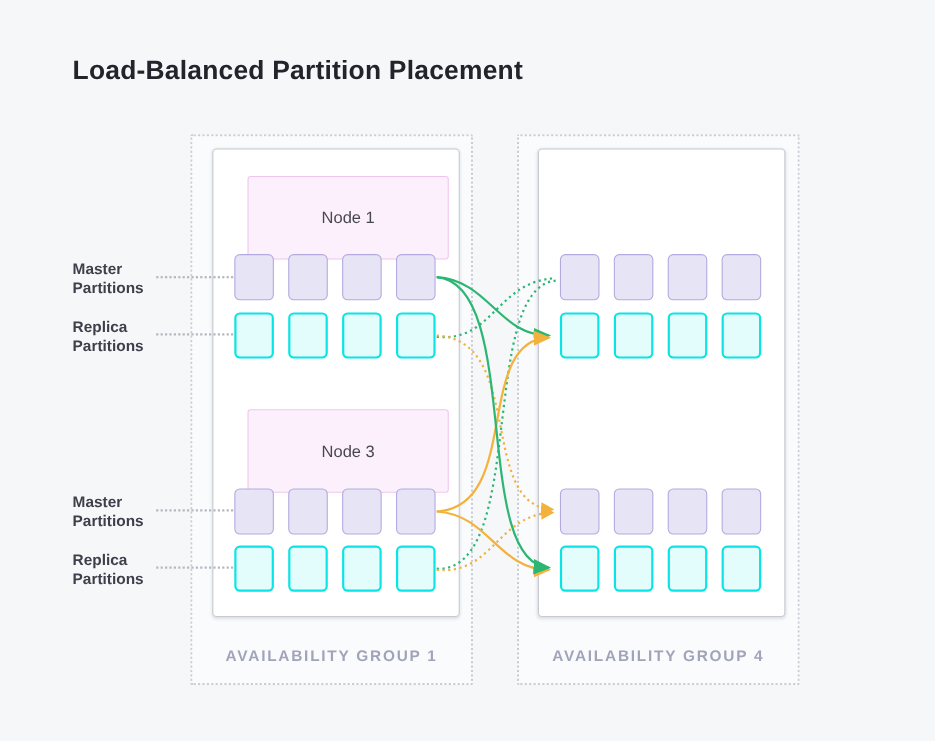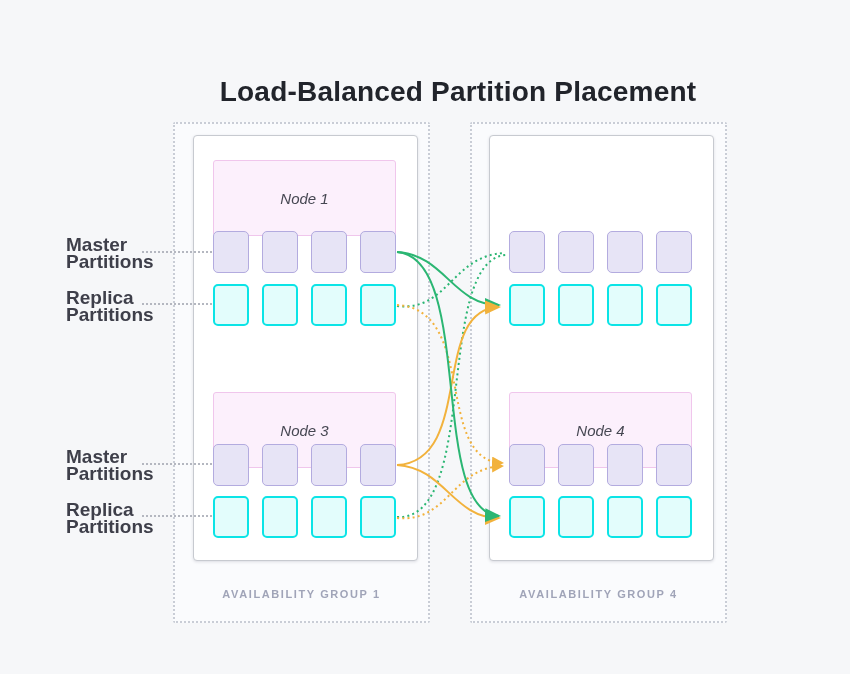--- a/index.html
+++ b/index.html
@@ -17,60 +17,59 @@
     font-family:"Liberation Sans", sans-serif;
     background:#fff;
   }
   .canvas{
     position:relative;
     width:850px;height:674px;
     background:#f6f7f9;
     overflow:hidden;
   }
   .title{
-    position:absolute;left:66px;right:0;top:76px;
-    text-align:center;
-    font-size:28px;font-weight:700;color:#21242b;
+    position:absolute;left:66px;right:0;top:51px;
+    text-align:left;
+    font-size:24px;font-weight:700;color:#21242b;
     letter-spacing:0.2px;
   }
   .group{
     position:absolute;top:122px;width:257px;height:501px;
     border:2px dotted #c9cdd6;border-radius:2px;
     background:#fafbfd;
     box-sizing:border-box;
   }
   .group1{left:173px;}
   .group2{left:470px;}
   .group-caption{
     position:absolute;left:0;right:0;top:464px;
     text-align:center;
-    font-size:11px;font-weight:700;letter-spacing:1.6px;
+    font-size:14px;font-weight:700;letter-spacing:1.6px;
     color:#a0a4b8;
   }
   .node-container{
     position:absolute;top:135px;width:225px;height:426px;
     background:#ffffff;
     border:1px solid #c7cad0;border-radius:4px;
     box-shadow:0 1px 3px rgba(40,40,70,0.14);
     box-sizing:border-box;
   }
   .nc1{left:193px;}
   .nc2{left:489px;}
   .node-header{
-    position:absolute;left:19px;width:183px;height:76px;
+    position:absolute;left:31px;width:183px;height:76px;
     background:var(--header-fill);
     border:1px solid var(--header-border);
     border-radius:3px;
     display:flex;align-items:center;justify-content:center;
     font-size:15px;color:#464752;
     box-sizing:border-box;
-    font-style:italic;
   }
   .header-a{top:24px;}
-  .header-b{top:236px;margin-top:20px;}
+  .header-b{top:236px;}
   .partition-row{
     position:absolute;left:19px;width:183px;height:42px;
     display:flex;gap:13px;
   }
   .row-m1{top:95px;}
   .row-r1{top:148px;}
   .row-m2{top:308px;}
   .row-r2{top:360px;}
   .square{
     width:36px;height:42px;border-radius:5px;
@@ -79,21 +78,21 @@
   .square.master{
     background:var(--master-fill);
     border:1.5px solid var(--master-border);
   }
   .square.replica{
     background:var(--replica-fill);
     border:2px solid var(--replica-border);
   }
   .side-label{
     position:absolute;left:66px;
-    font-size:19px;font-weight:700;color:#3e3f4a;
+    font-size:14px;font-weight:700;color:#3e3f4a;
     line-height:17px;
   }
   .lbl-m1{top:236px;}
   .lbl-r1{top:289px;}
   .lbl-m2{top:448px;}
   .lbl-r2{top:501px;}
   .leader{
     position:absolute;left:142px;width:70px;height:0;
     border-top:2px dotted #b4b7c0;
   }
@@ -164,21 +163,20 @@
         <div class="square master"></div>
         <div class="square master"></div>
       </div>
     <div class="partition-row row-r1">
         <div class="square replica"></div>
         <div class="square replica"></div>
         <div class="square replica"></div>
         <div class="square replica"></div>
       </div>
 
-    <div class="node-header header-b">Node 4</div>
     <div class="partition-row row-m2">
         <div class="square master"></div>
         <div class="square master"></div>
         <div class="square master"></div>
         <div class="square master"></div>
       </div>
     <div class="partition-row row-r2">
         <div class="square replica"></div>
         <div class="square replica"></div>
         <div class="square replica"></div>

